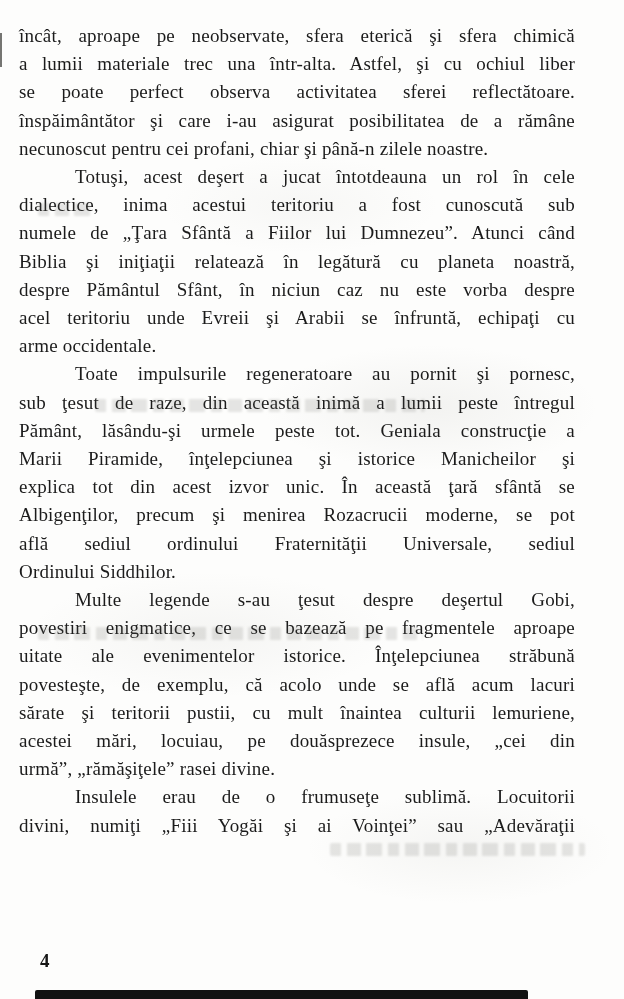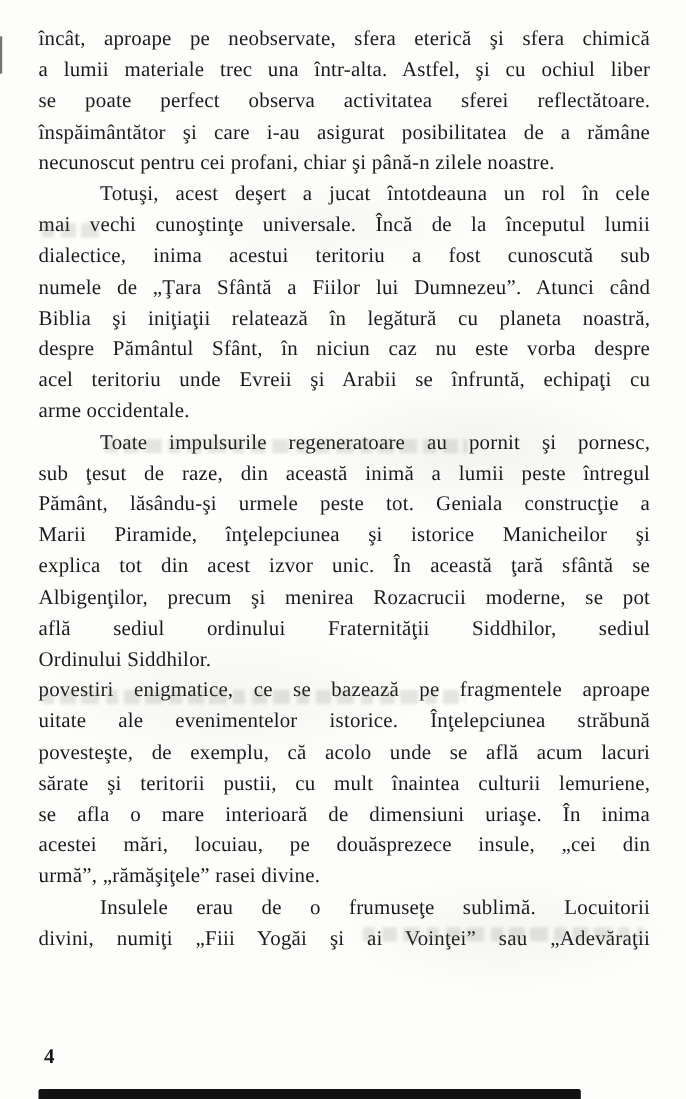--- a/index.html
+++ b/index.html
@@ -13,21 +13,21 @@
     background:
       radial-gradient(240px 90px at 430px 408px, rgba(150,150,140,0.10), transparent 70%),
       radial-gradient(260px 90px at 210px 635px, rgba(150,150,140,0.08), transparent 70%),
       radial-gradient(220px 80px at 460px 848px, rgba(150,150,140,0.08), transparent 70%),
       radial-gradient(200px 70px at 300px 205px, rgba(150,150,140,0.06), transparent 70%),
       #fdfdfc;
   }
   .text-block {
     position: absolute;
     top: 22px;
-    left: 35px;
+    left: 19px;
     width: 556px;
     font-size: 19px;
     line-height: 28.2px;
     letter-spacing: 0.2px;
   }
   .paragraph { margin: 0; }
   .line {
     text-align: justify;
     text-align-last: justify;
     min-height: 28.2px;
@@ -83,44 +83,43 @@
 <div class="text-block" id="text-block">
     <div class="paragraph">
       <div class="line">încât, aproape pe neobservate, sfera eterică şi sfera chimică</div>
       <div class="line">a lumii materiale trec una într-alta. Astfel, şi cu ochiul liber</div>
       <div class="line">se poate perfect observa activitatea sferei reflectătoare.</div>
       <div class="line">înspăimântător şi care i-au asigurat posibilitatea de a rămâne</div>
       <div class="line para-end">necunoscut pentru cei profani, chiar şi până-n zilele noastre.</div>
     </div>
     <div class="paragraph">
       <div class="line indent">Totuşi, acest deşert a jucat întotdeauna un rol în cele</div>
-      <div class="line">mai vechi cunoştinţe universale. Încă de la începutul lumii</div>
       <div class="line">dialectice, inima acestui teritoriu a fost cunoscută sub</div>
       <div class="line">numele de „Ţara Sfântă a Fiilor lui Dumnezeu”. Atunci când</div>
       <div class="line">Biblia şi iniţiaţii relatează în legătură cu planeta noastră,</div>
       <div class="line">despre Pământul Sfânt, în niciun caz nu este vorba despre</div>
       <div class="line">acel teritoriu unde Evreii şi Arabii se înfruntă, echipaţi cu</div>
       <div class="line para-end">arme occidentale.</div>
     </div>
     <div class="paragraph">
       <div class="line indent">Toate impulsurile regeneratoare au pornit şi pornesc,</div>
       <div class="line">sub ţesut de raze, din această inimă a lumii peste întregul</div>
       <div class="line">Pământ, lăsându-şi urmele peste tot. Geniala construcţie a</div>
       <div class="line">Marii Piramide, înţelepciunea şi istorice Manicheilor şi</div>
       <div class="line">explica tot din acest izvor unic. În această ţară sfântă se</div>
       <div class="line">Albigenţilor, precum şi menirea Rozacrucii moderne, se pot</div>
-      <div class="line">află sediul ordinului Fraternităţii Siddhilor, sediul</div>
+      <div class="line">află sediul ordinului Fraternităţii Universale, sediul</div>
       <div class="line para-end">Ordinului Siddhilor.</div>
     </div>
     <div class="paragraph">
+      <div class="line indent">Multe legende s-au ţesut despre deşertul Gobi,</div>
       <div class="line">povestiri enigmatice, ce se bazează pe fragmentele aproape</div>
       <div class="line">uitate ale evenimentelor istorice. Înţelepciunea străbună</div>
       <div class="line">povesteşte, de exemplu, că acolo unde se află acum lacuri</div>
       <div class="line">sărate şi teritorii pustii, cu mult înaintea culturii lemuriene,</div>
-      <div class="line">se afla o mare interioară de dimensiuni uriaşe. În inima</div>
       <div class="line">acestei mări, locuiau, pe douăsprezece insule, „cei din</div>
       <div class="line para-end">urmă”, „rămăşiţele” rasei divine.</div>
     </div>
     <div class="paragraph">
       <div class="line indent">Insulele erau de o frumuseţe sublimă. Locuitorii</div>
       <div class="line">divini, numiţi „Fiii Yogăi şi ai Voinţei” sau „Adevăraţii</div>
     </div>
   </div>
 
 <div class="ghost ghost-1"></div>

